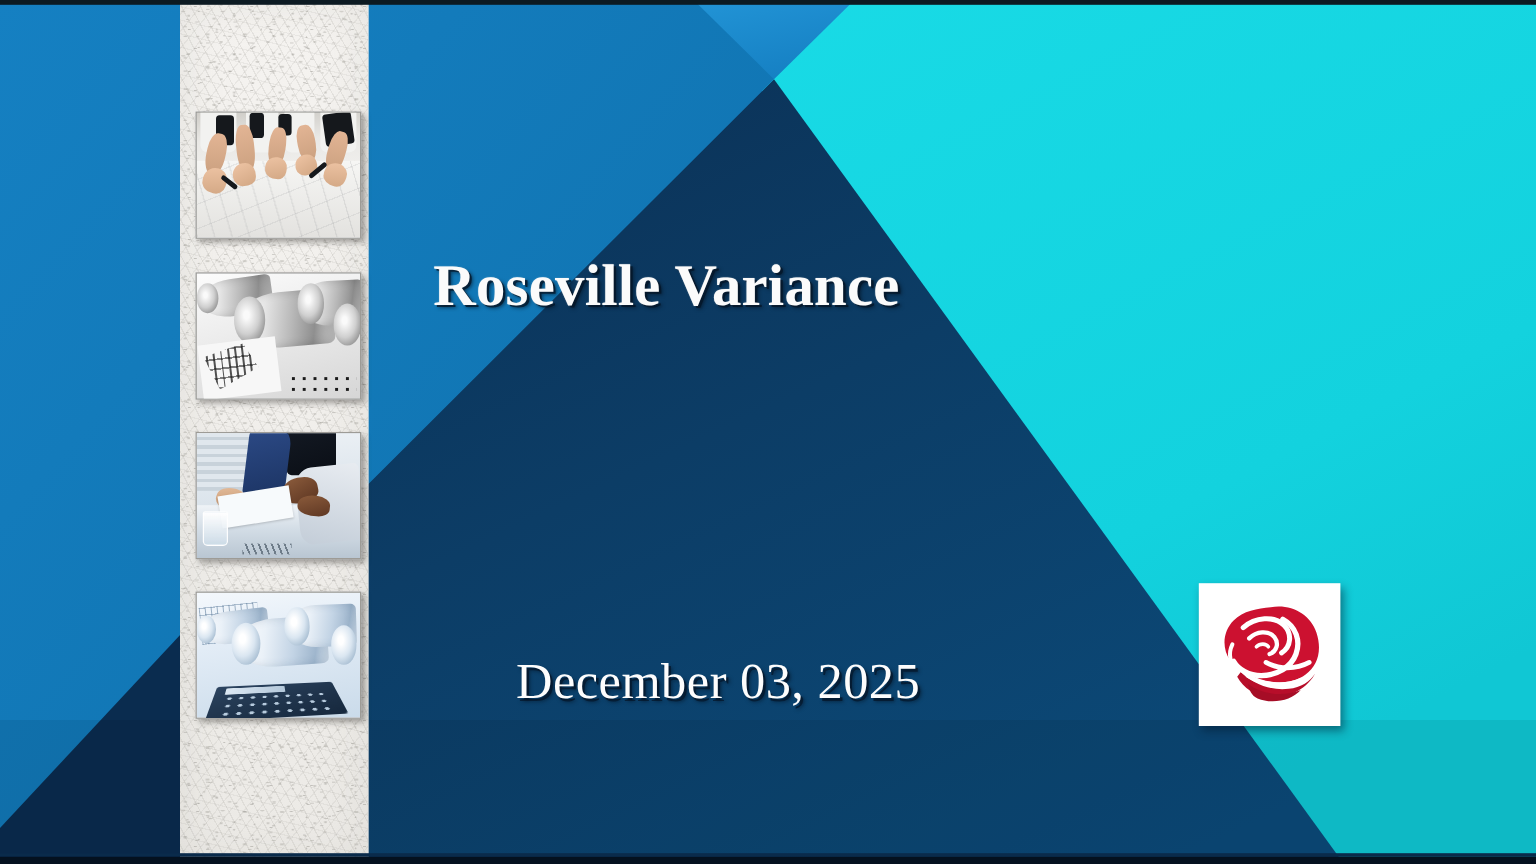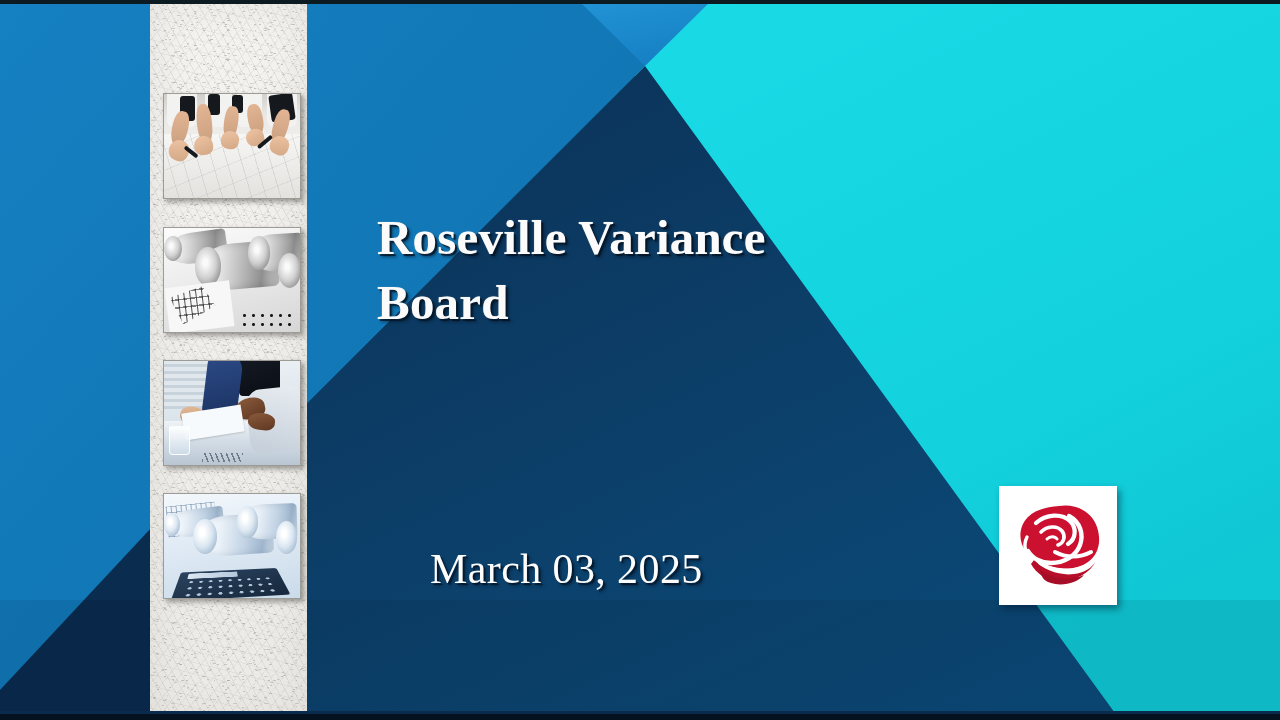--- a/index.html
+++ b/index.html
@@ -266,21 +266,21 @@
     position:absolute; left:2%; top:10%; width:36%; height:30%;
     background-image:
       repeating-linear-gradient(90deg, rgba(70,105,140,.5) 0 1px, transparent 1px 5px),
       repeating-linear-gradient(0deg, rgba(70,105,140,.4) 0 1px, transparent 1px 6px);
     transform: rotate(-6deg);
   }
 
   
   .title-block {
     position: absolute;
-    left: 377px;
+    left: 361px;
     top: 206px;
     width: 520px;
     z-index: 25;
   }
   .title-line {
     font-family: "Liberation Serif", serif;
     font-weight: 700;
     font-size: 49px;
     line-height: 1.32;
     color: #fbfbfb;
@@ -454,24 +454,23 @@
       <div class="roll4-end" style="left:82%;top:26%;width:16%;height:32%;"></div>
       <div class="ph4-calc">
         <div class="ph4-disp"></div>
         <div class="ph4-keys"></div>
       </div>
     </div>
   </div>
 
   <div class="title-block">
     <div class="title-line">Roseville Variance</div>
-    <div class="title-line">Board</div>
-  </div>
-
-  <div class="date-line">March 03, 2025</div>
+  </div>
+
+  <div class="date-line">December 03, 2025</div>
 
   <div class="logo-box">
     <svg width="96" height="92" viewBox="0 0 96 92">
       <g>
 
         <path d="M49 6 C66 3 82 12 87 27 C92 42 88 55 78 62 C70 68 58 70 47 68
                  C34 66 22 60 15 50 C8 40 9 26 18 17 C26 9 38 7 49 6 Z" fill="#cc1130"></path>
 
         <path d="M24 60 C34 70 50 76 64 74 C74 73 82 68 86 61
                  C80 73 66 81 50 81 C36 81 26 73 21 64 Z" fill="#b70e2a"></path>

